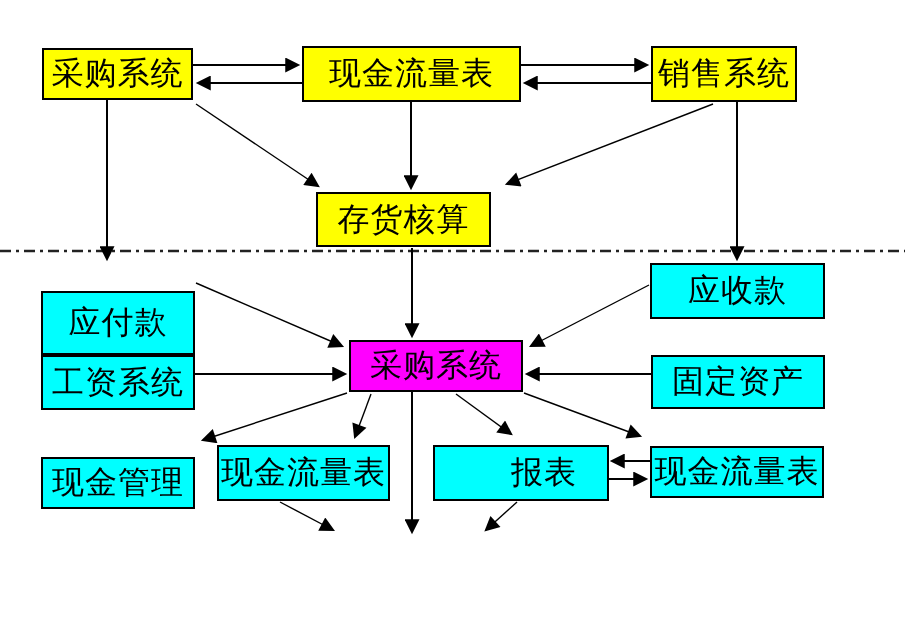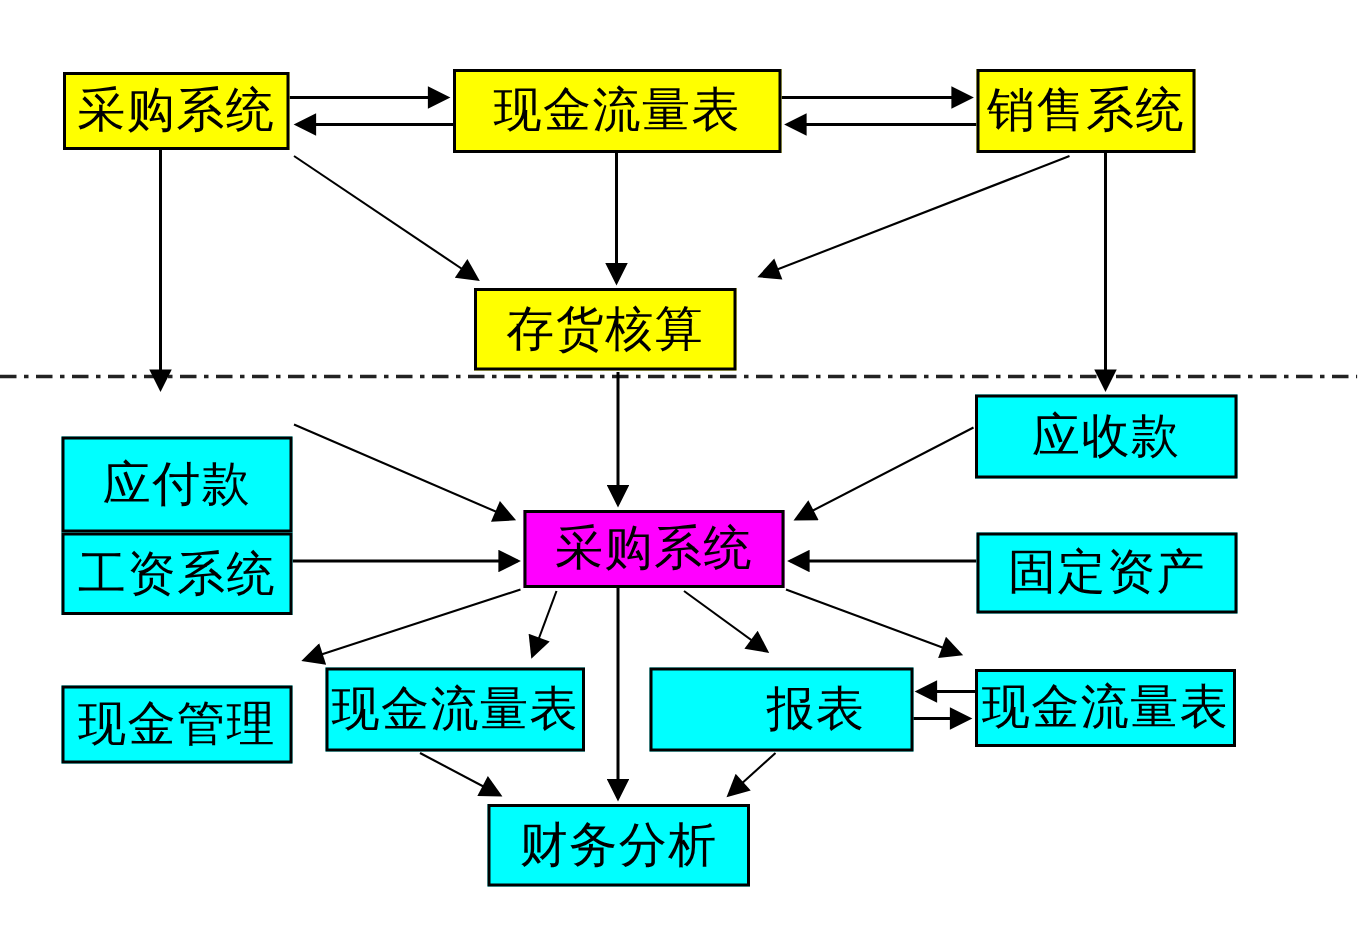--- a/index.html
+++ b/index.html
@@ -96,15 +96,14 @@
   <div class="node ledger" style="left:349px; top:340px; width:174px; height:52px;">采购系统</div>
 
   <div class="node finance" style="left:41px;  top:446px; width:154px; height:52px;margin-top:11px;">现金管理</div>
 
   <div class="node finance" style="left:217px; top:445px; width:173px; height:56px;">现金流量表</div>
 
   <div class="node finance" style="left:433px; top:445px; width:176px; height:56px;padding-left:46px;">报表</div>
 
   <div class="node finance" style="left:650px; top:446px; width:174px; height:52px;">现金流量表</div>
 
-  <div class="node finance" style="left:325px; top:536px; width:175px; height:55px;">财务分析</div>
 
 </div>
 
 </body></html>

